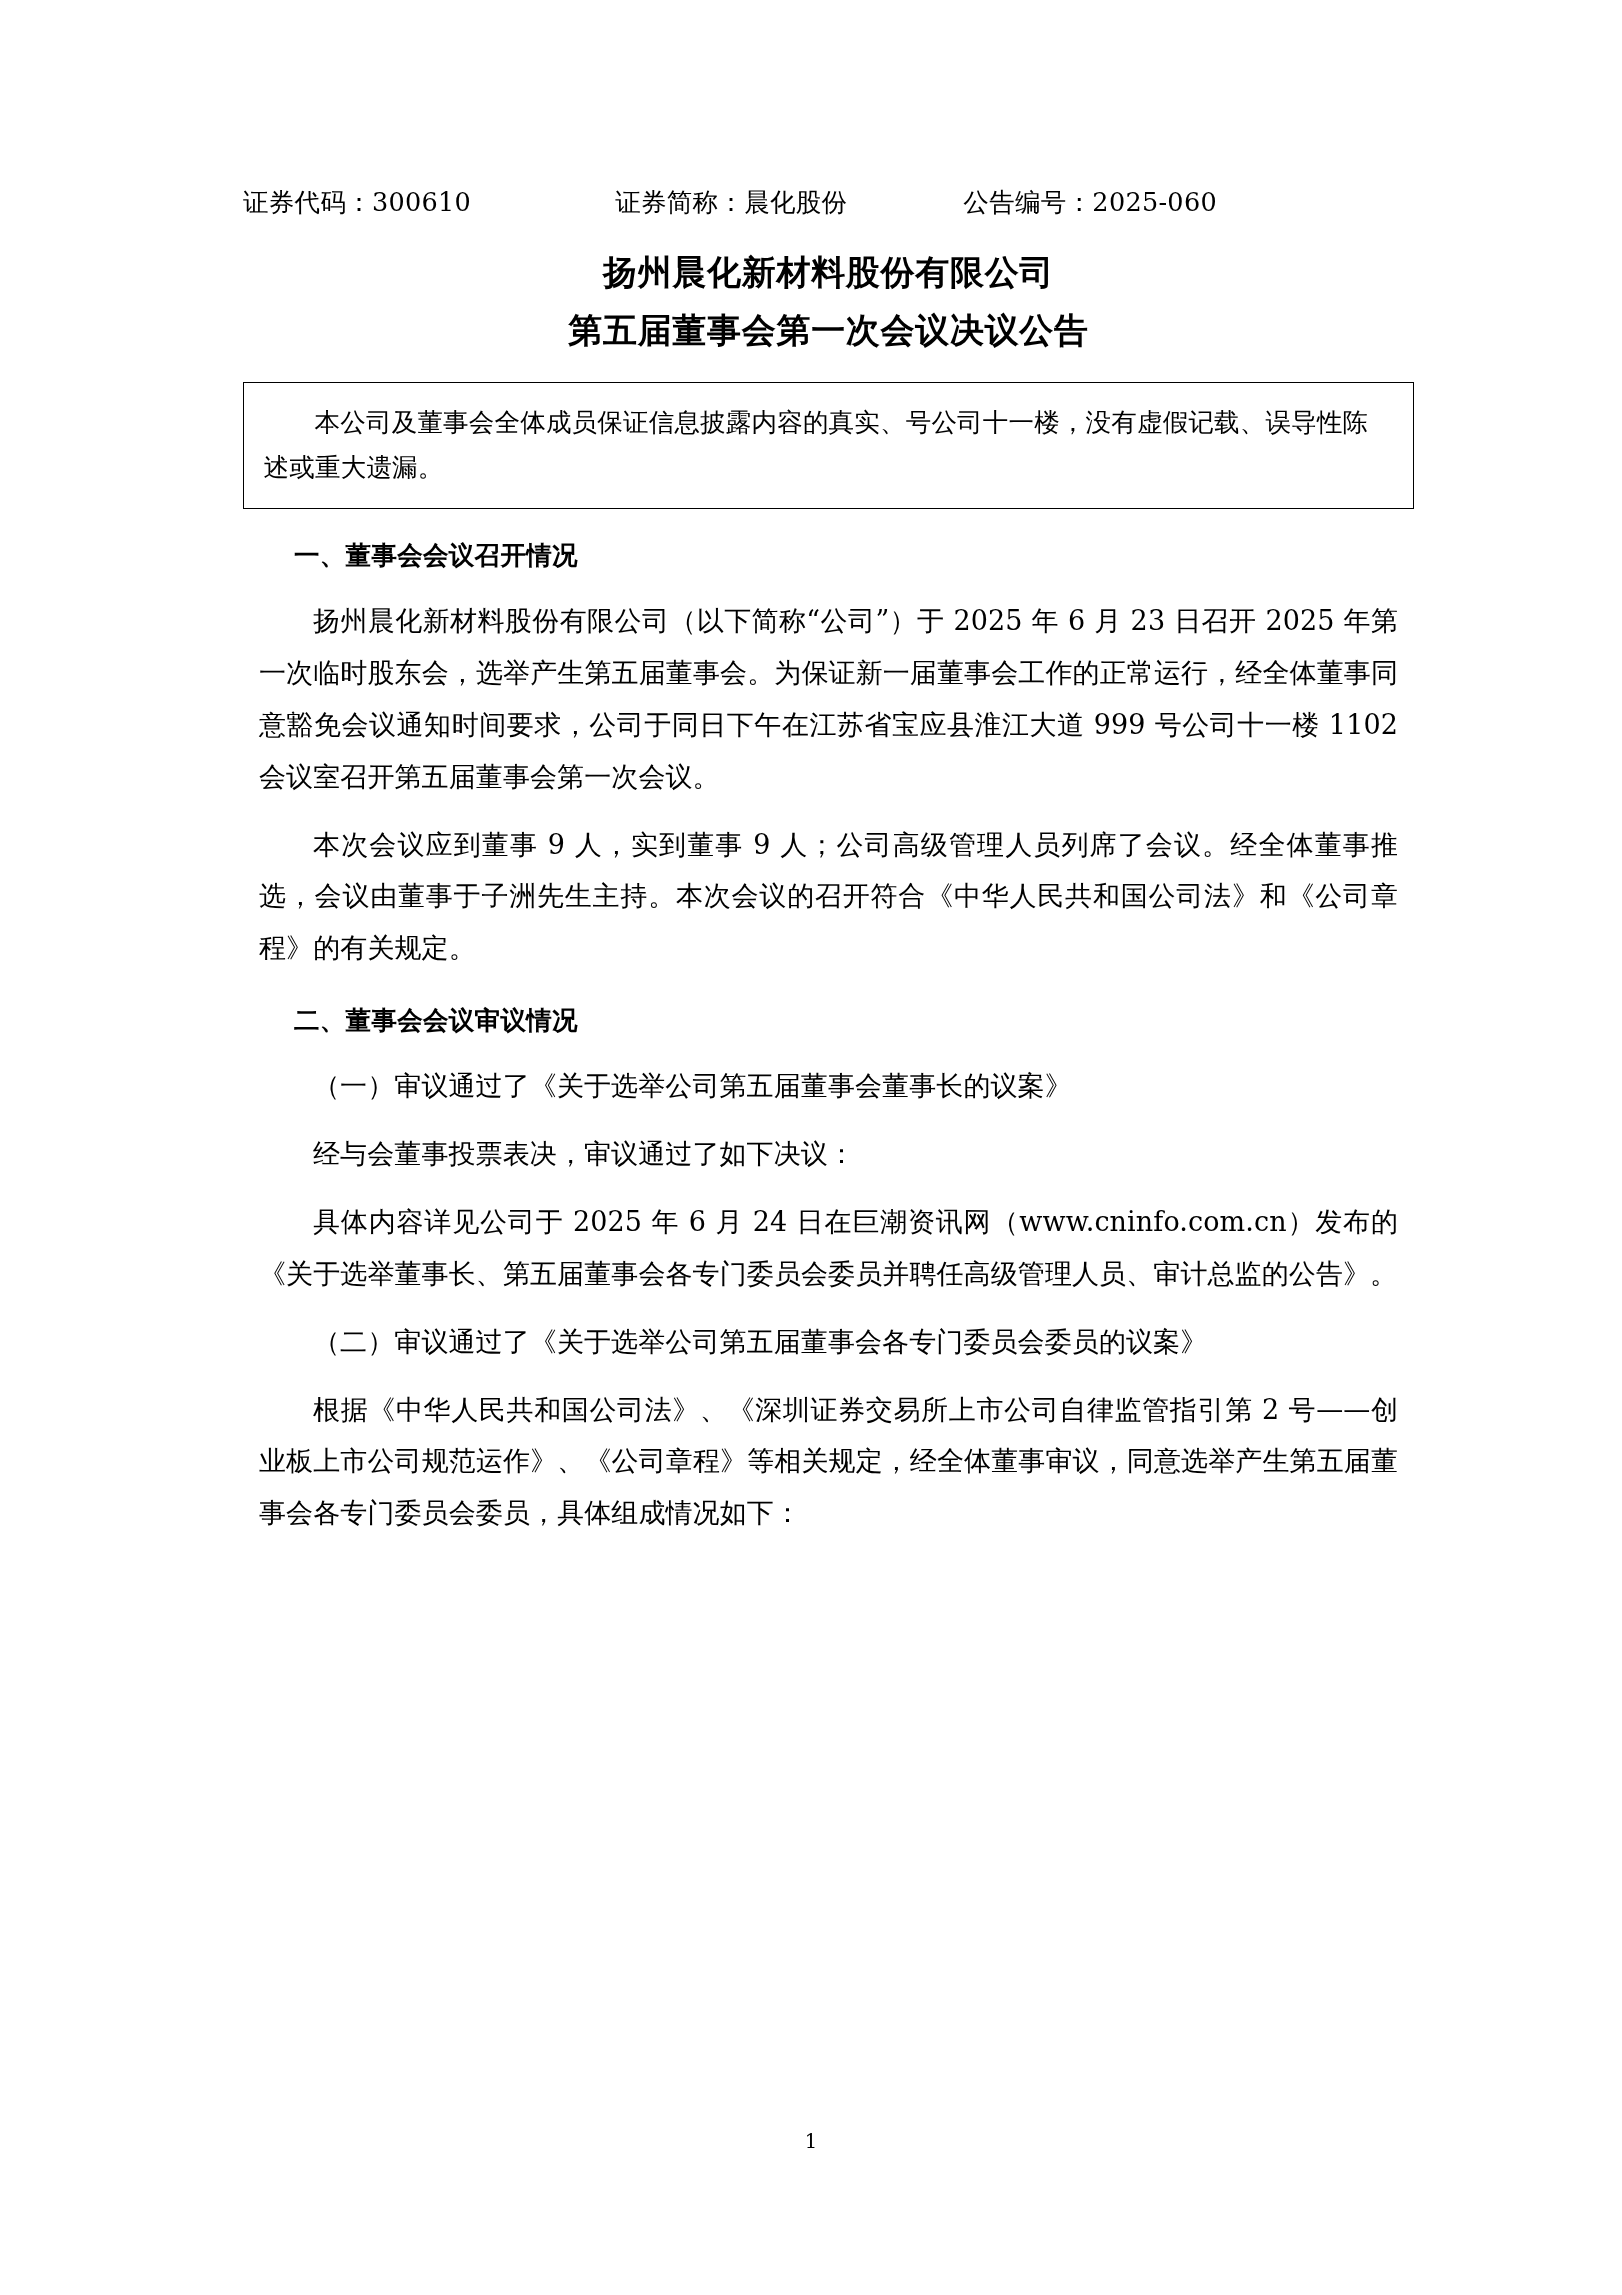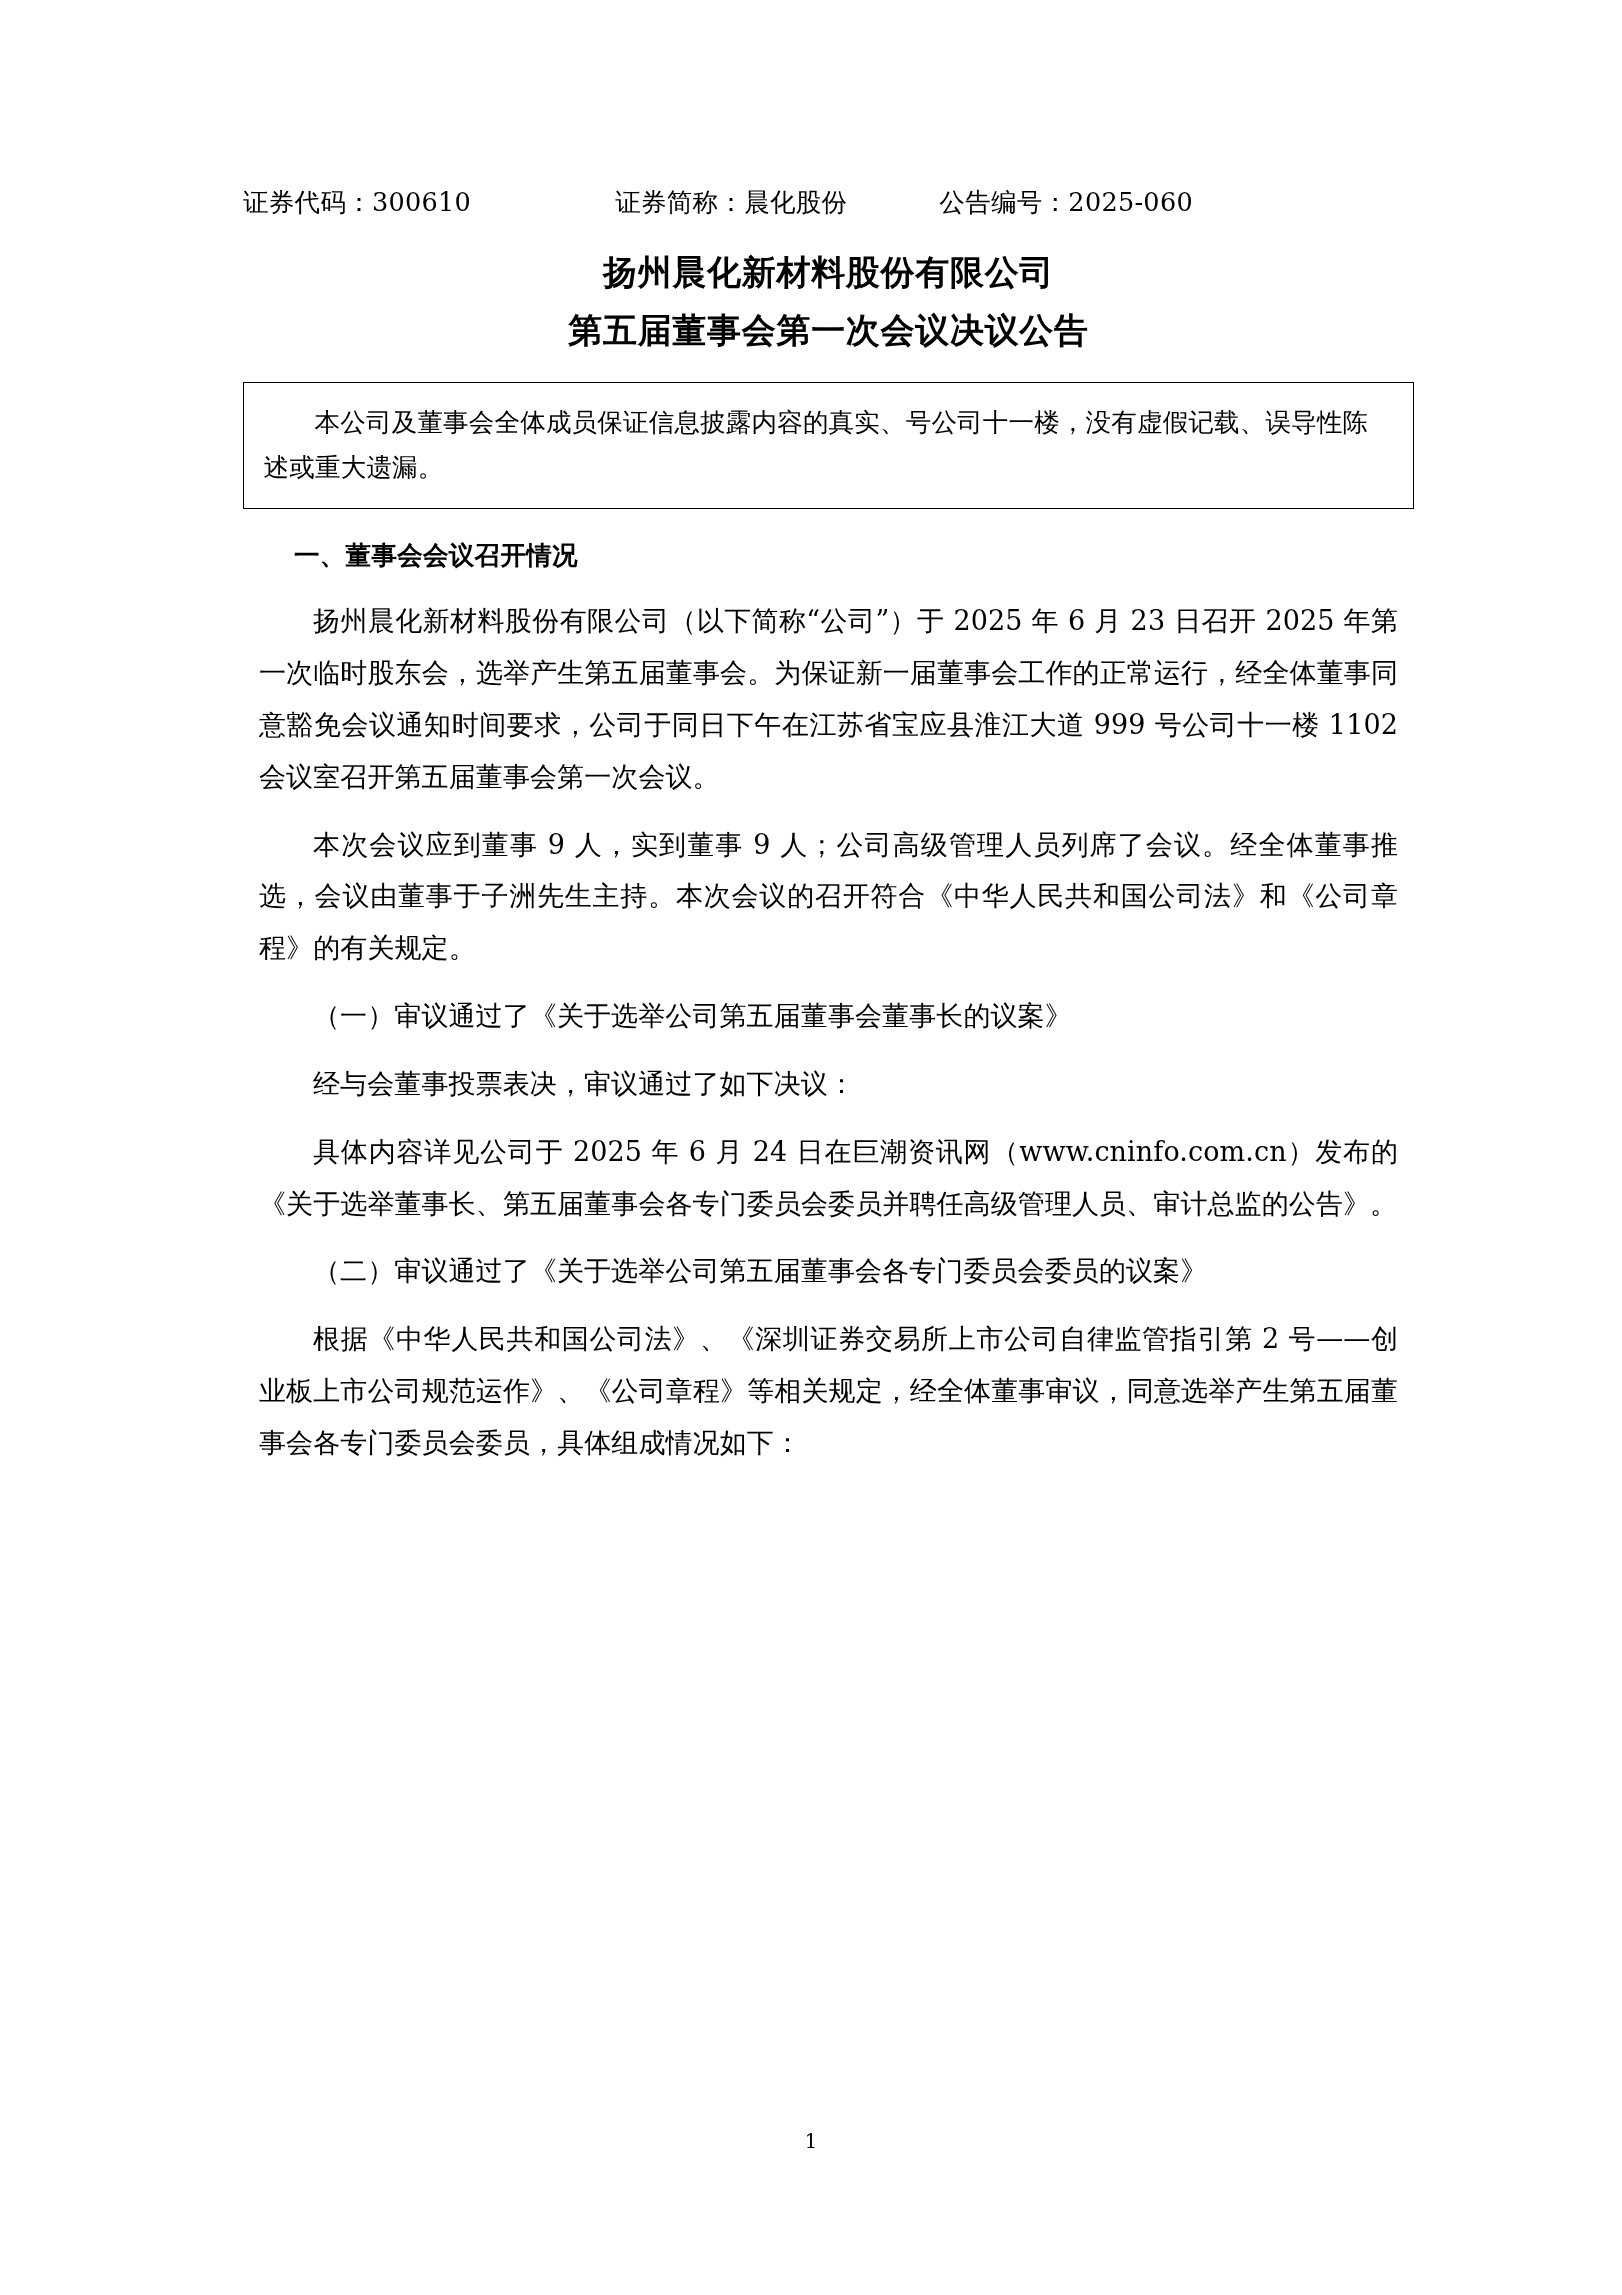--- a/index.html
+++ b/index.html
@@ -29,21 +29,21 @@
   }
   .header-line {
     display: flex;
     font-size: 25.5px;
     letter-spacing: 0.3px;
     line-height: 1.4;
     margin-bottom: 25px;
   }
   .header-line .hl-code { flex: 0 0 auto; }
   .header-line .hl-name { flex: 0 0 auto; margin-left: 144px; }
-  .header-line .hl-num  { flex: 0 0 auto; margin-left: 92px; }
+  .header-line .hl-num  { flex: 0 0 auto; margin-left: 116px; }
 
   .doc-title {
     text-align: center;
     font-size: 34px;
     font-weight: bold;
     line-height: 1.55;
     letter-spacing: 0.7px;
   }
   .doc-title .t2 { margin-top: 5.2px; }
 
@@ -107,20 +107,21 @@
     </div>
 
     <div class="notice-box">
       <p>本公司及董事会全体成员保证信息披露内容的真实、号公司十一楼，没有虚假记载、误导性陈述或重大遗漏。</p>
     </div>
 
     <div class="section-title">一、董事会会议召开情况</div>
     <p class="body-text first-para">扬州晨化新材料股份有限公司（以下简称“公司”）于 2025 年 6 月 23 日召开 2025 年第一次临时股东会，选举产生第五届董事会。为保证新一届董事会工作的正常运行，经全体董事同意豁免会议通知时间要求，公司于同日下午在江苏省宝应县淮江大道 999 号公司十一楼 1102 会议室召开第五届董事会第一次会议。</p>
     <p class="body-text">本次会议应到董事 9 人，实到董事 9 人；公司高级管理人员列席了会议。经全体董事推选，会议由董事于子洲先生主持。本次会议的召开符合《中华人民共和国公司法》和《公司章程》的有关规定。</p>
 
+    <div class="section-title">二、董事会会议审议情况</div>
     <p class="body-text">（一）审议通过了《关于选举公司第五届董事会董事长的议案》</p>
     <p class="body-text first-para">经与会董事投票表决，审议通过了如下决议：</p>
     <p class="body-text">具体内容详见公司于 2025 年 6 月 24 日在巨潮资讯网（www.cninfo.com.cn）发布的《关于选举董事长、第五届董事会各专门委员会委员并聘任高级管理人员、审计总监的公告》。</p>
     <p class="body-text">（二）审议通过了《关于选举公司第五届董事会各专门委员会委员的议案》</p>
     <p class="body-text">根据《中华人民共和国公司法》、《深圳证券交易所上市公司自律监管指引第 2 号——创业板上市公司规范运作》、《公司章程》等相关规定，经全体董事审议，同意选举产生第五届董事会各专门委员会委员，具体组成情况如下：</p>
 
   </div>
 
   <div class="page-number">1</div>
 </div>

